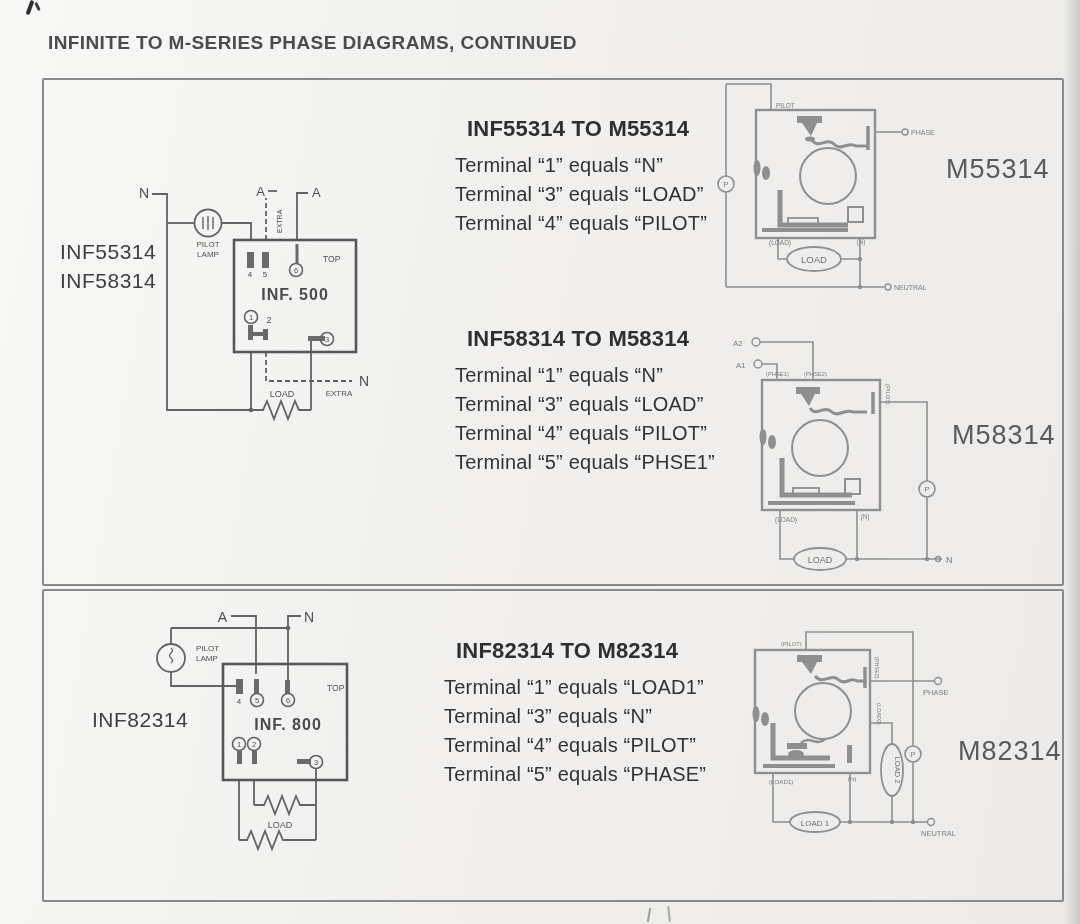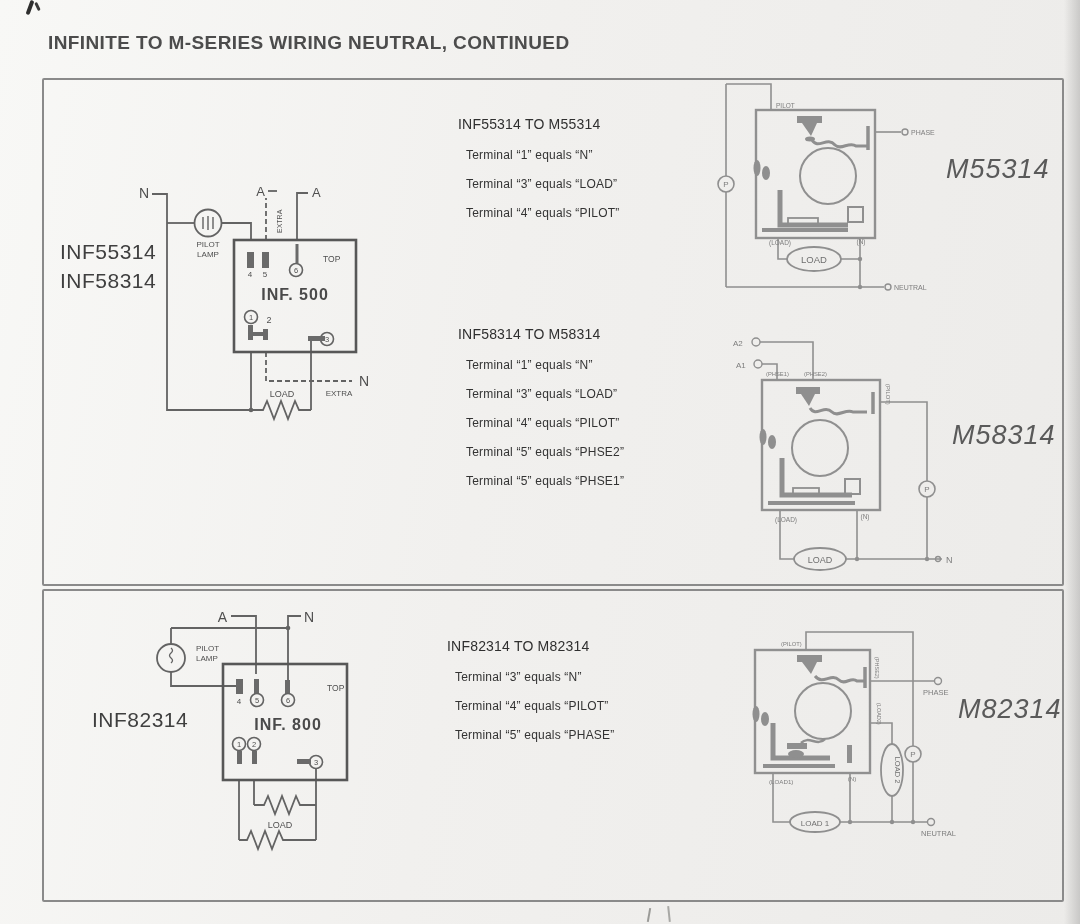--- a/index.html
+++ b/index.html
@@ -9,55 +9,55 @@
   .edge-shadow{position:absolute;right:0;top:0;width:16px;height:100%;
         background:linear-gradient(to left,rgba(110,110,110,.28),rgba(110,110,110,0));}
   .title{position:absolute;left:48px;top:32px;font-size:19px;font-weight:700;
         color:#4c4c4c;letter-spacing:.4px;}
   .frame{position:absolute;left:42px;width:1022px;border:2px solid #8a8a8a;
         box-sizing:border-box;border-radius:2px;}
   .frame-top{top:78px;height:508px;}
   .frame-bottom{top:589px;height:313px;}
   .d{position:absolute;}
   .map{position:absolute;}
-  .map-h{font-size:14px;font-weight:400;color:#2f2f2f;margin:0 0 9px 3px;letter-spacing:.2px;}
-  .map-l{font-size:12px;color:#333;line-height:29px;margin-left:11px;letter-spacing:.2px;}
+  .map-h{font-size:22px;font-weight:700;color:#2f2f2f;margin:0 0 9px 12px;letter-spacing:.2px;}
+  .map-l{font-size:20px;color:#333;line-height:29px;letter-spacing:.2px;}
   .label{position:absolute;color:#3f3f3f;}
   .inf-lbl{font-size:21px;letter-spacing:.5px;}
-  .m-lbl{font-size:27px;color:#5a5a5a;letter-spacing:1px;font-style:italic;}
+  .m-lbl{font-size:27px;color:#5a5a5a;letter-spacing:1px;}
   .mark1{position:absolute;left:28px;top:0;width:4px;height:15px;background:#2e2e2e;
         transform:rotate(20deg);border-radius:2px;}
   .mark1b{position:absolute;left:36px;top:2px;width:3px;height:9px;background:#3a3a3a;
         transform:rotate(-25deg);border-radius:2px;}
   .mark2{position:absolute;left:648px;top:908px;width:2px;height:14px;background:#9a9a97;
         transform:rotate(10deg);}
   .mark2b{position:absolute;left:668px;top:906px;width:2px;height:16px;background:#a8a8a5;
         transform:rotate(-6deg);}
   svg text{font-family:"Liberation Sans",sans-serif;}
 </style>
 </head>
 <body>
 
 <div class="page">
   <div class="edge-shadow"></div>
   <div class="mark1"></div>
   <div class="mark1b"></div>
   <div class="mark2"></div>
   <div class="mark2b"></div>
 
-  <div class="title">INFINITE TO M-SERIES WIRING NEUTRAL, CONTINUED</div>
+  <div class="title">INFINITE TO M-SERIES PHASE DIAGRAMS, CONTINUED</div>
   <div class="frame frame-top"></div>
   <div class="frame frame-bottom"></div>
 
   <div class="label inf-lbl" style="left:60px;top:240px">INF55314</div>
   <div class="label inf-lbl" style="left:60px;top:269px">INF58314</div>
   <div class="label inf-lbl" style="left:92px;top:708px">INF82314</div>
   <div class="label m-lbl" style="left:946px;top:154px">M55314</div>
   <div class="label m-lbl" style="left:952px;top:420px">M58314</div>
-  <div class="label m-lbl" style="left:958px;top:694px">M82314</div>
+  <div class="label m-lbl" style="left:958px;top:736px">M82314</div>
 
   <svg class="d" style="left:55px;top:170px" width="390" height="270" viewBox="0 0 390 270">
     <g stroke="#636363" stroke-width="1.8" fill="none">
       <path d="M97,24 H112 V240 H198"></path>
       <path d="M112,53 H139"></path>
       <path d="M167,53 H196 V70"></path>
       <path d="M211,70 V28" stroke-dasharray="5,3"></path>
       <path d="M213,21 H222"></path>
       <path d="M242,70 V23 H253"></path>
       <path d="M196,182 V240"></path>
@@ -103,26 +103,26 @@
     <div class="map-l">Terminal “1” equals “N”</div>
     <div class="map-l">Terminal “3” equals “LOAD”</div>
     <div class="map-l">Terminal “4” equals “PILOT”</div>
   </div>
 
   <div class="map" style="left:455px;top:326px">
     <div class="map-h">INF58314 TO M58314</div>
     <div class="map-l">Terminal “1” equals “N”</div>
     <div class="map-l">Terminal “3” equals “LOAD”</div>
     <div class="map-l">Terminal “4” equals “PILOT”</div>
-    <div class="map-l">Terminal “5” equals “PHSE2”</div>
     <div class="map-l">Terminal “5” equals “PHSE1”</div>
   </div>
 
   <div class="map" style="left:444px;top:638px">
     <div class="map-h">INF82314 TO M82314</div>
+    <div class="map-l">Terminal “1” equals “LOAD1”</div>
     <div class="map-l">Terminal “3” equals “N”</div>
     <div class="map-l">Terminal “4” equals “PILOT”</div>
     <div class="map-l">Terminal “5” equals “PHASE”</div>
   </div>
 
   <svg class="d" style="left:700px;top:78px" width="315" height="230" viewBox="0 0 315 230">
     <g stroke="#8f8f8f" stroke-width="1.6" fill="none">
       <path d="M26,6 V98 M26,114 V209 M26,209 H184 M26,6 H71 V32"></path>
       <path d="M175,54 H201"></path>
       <path d="M78,160 V181 H87 M141,181 H160 M160,160 V209"></path>

